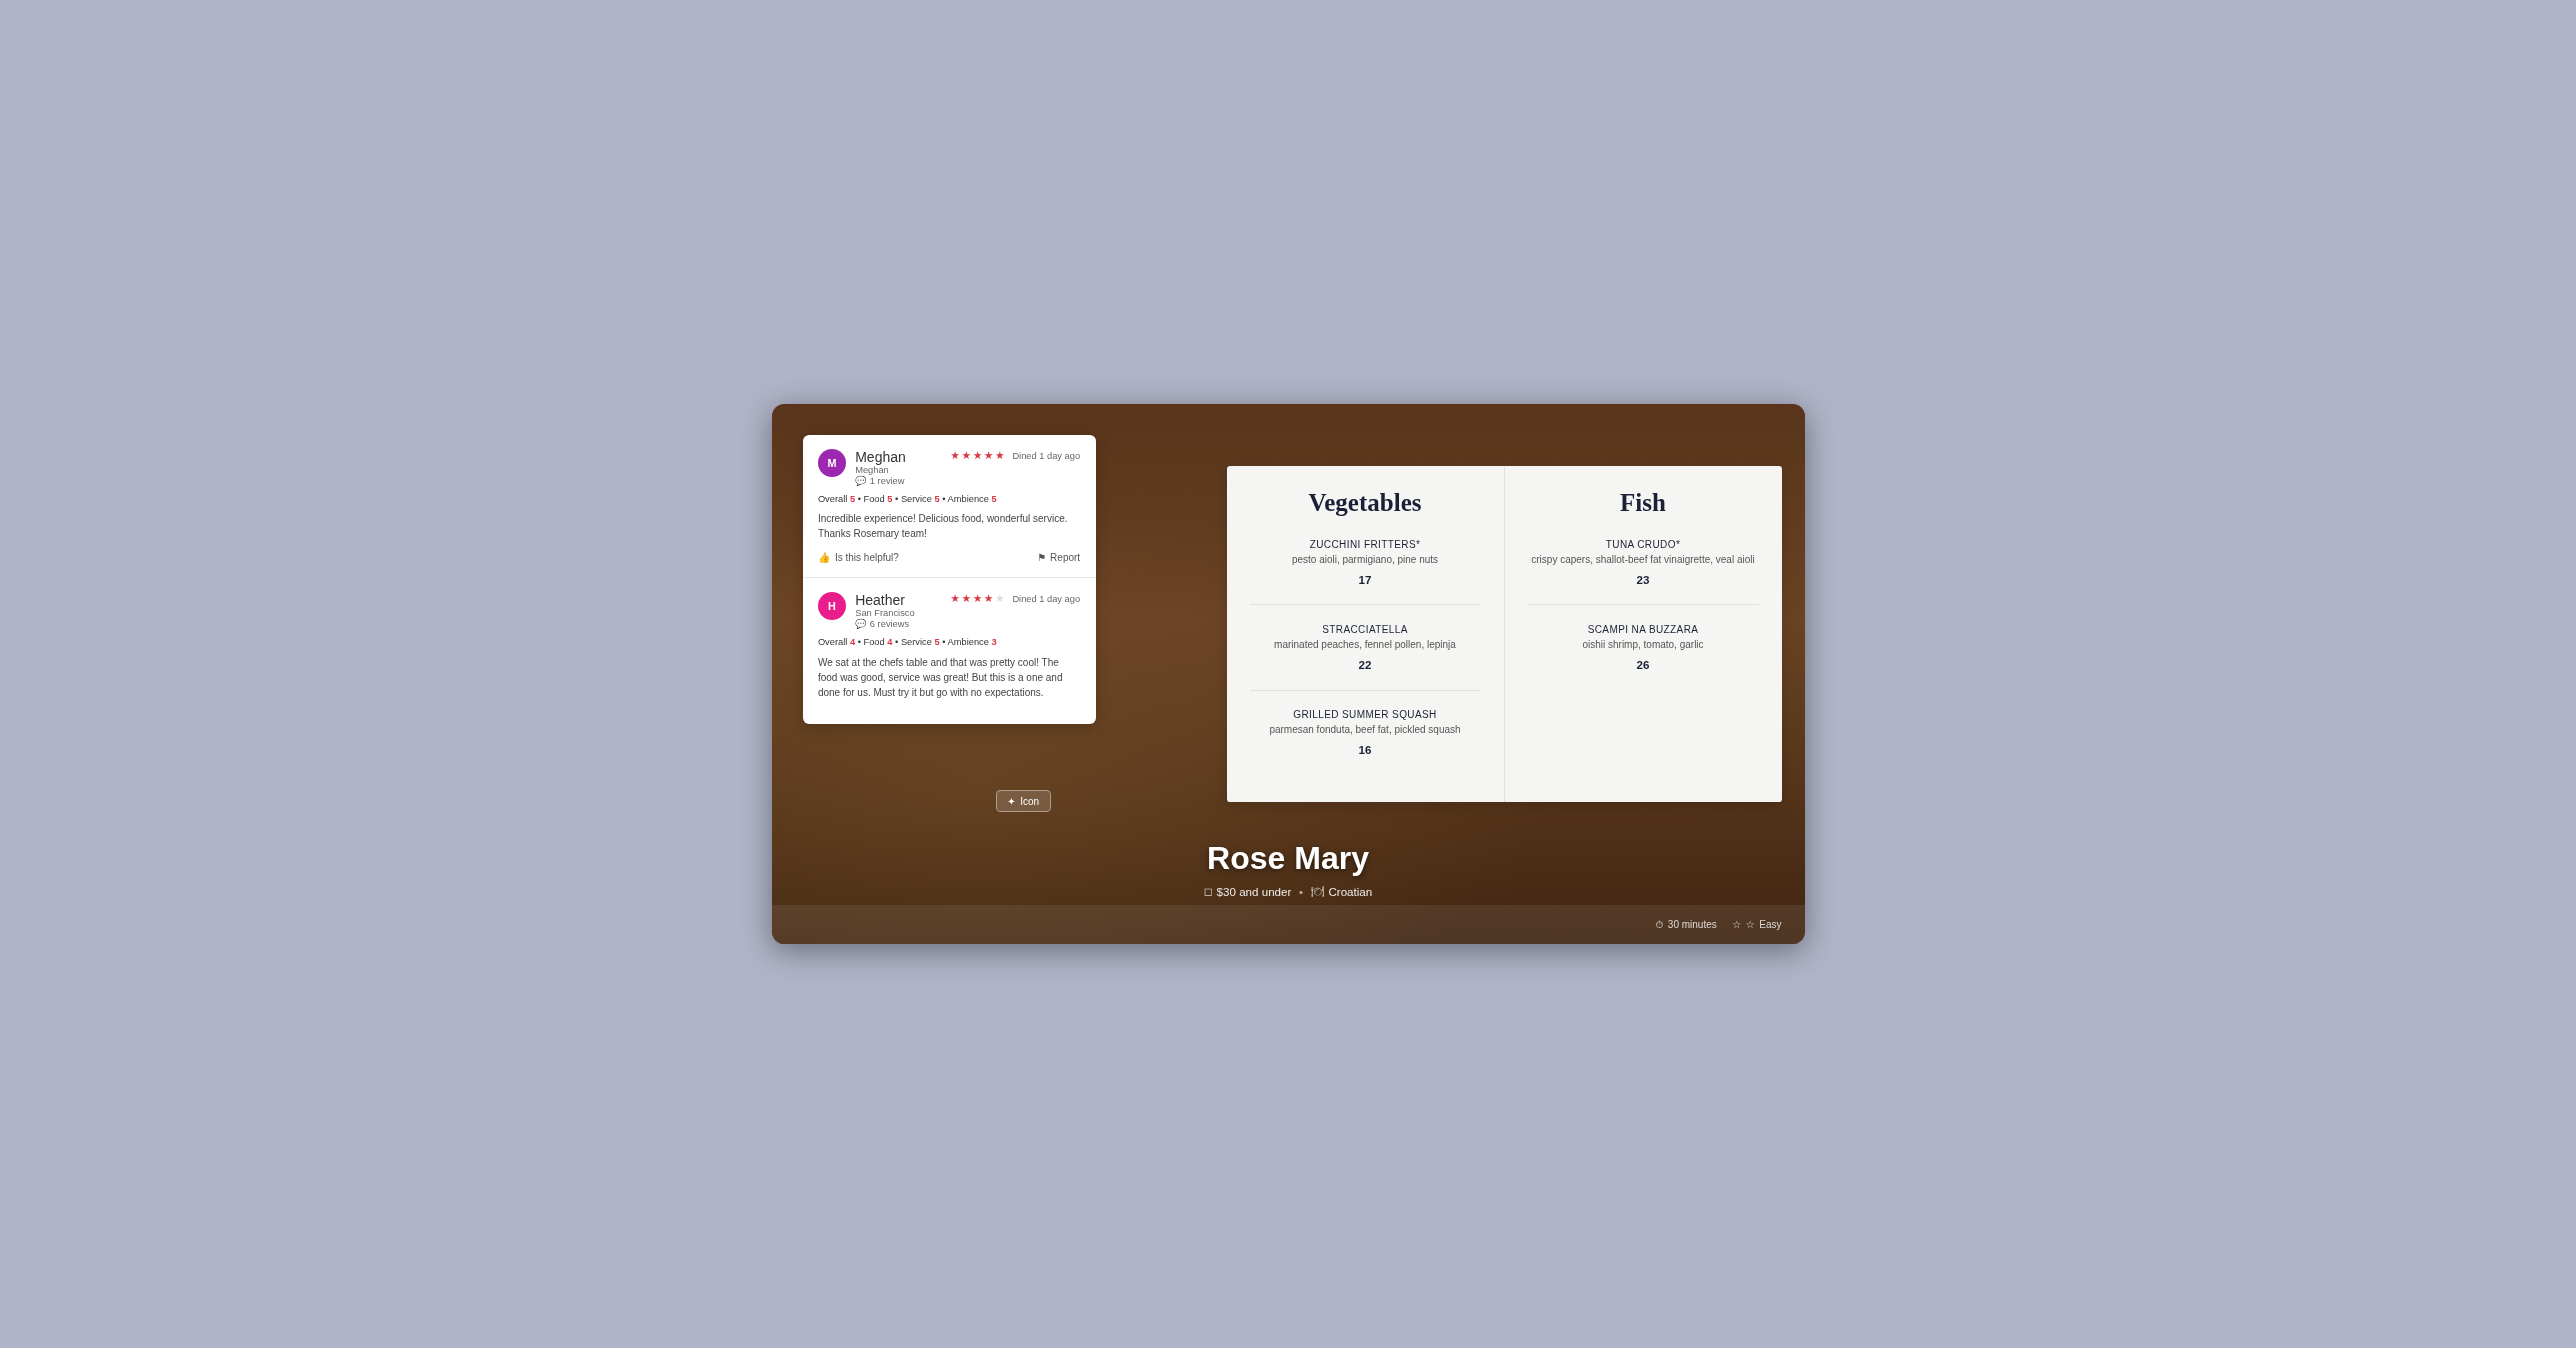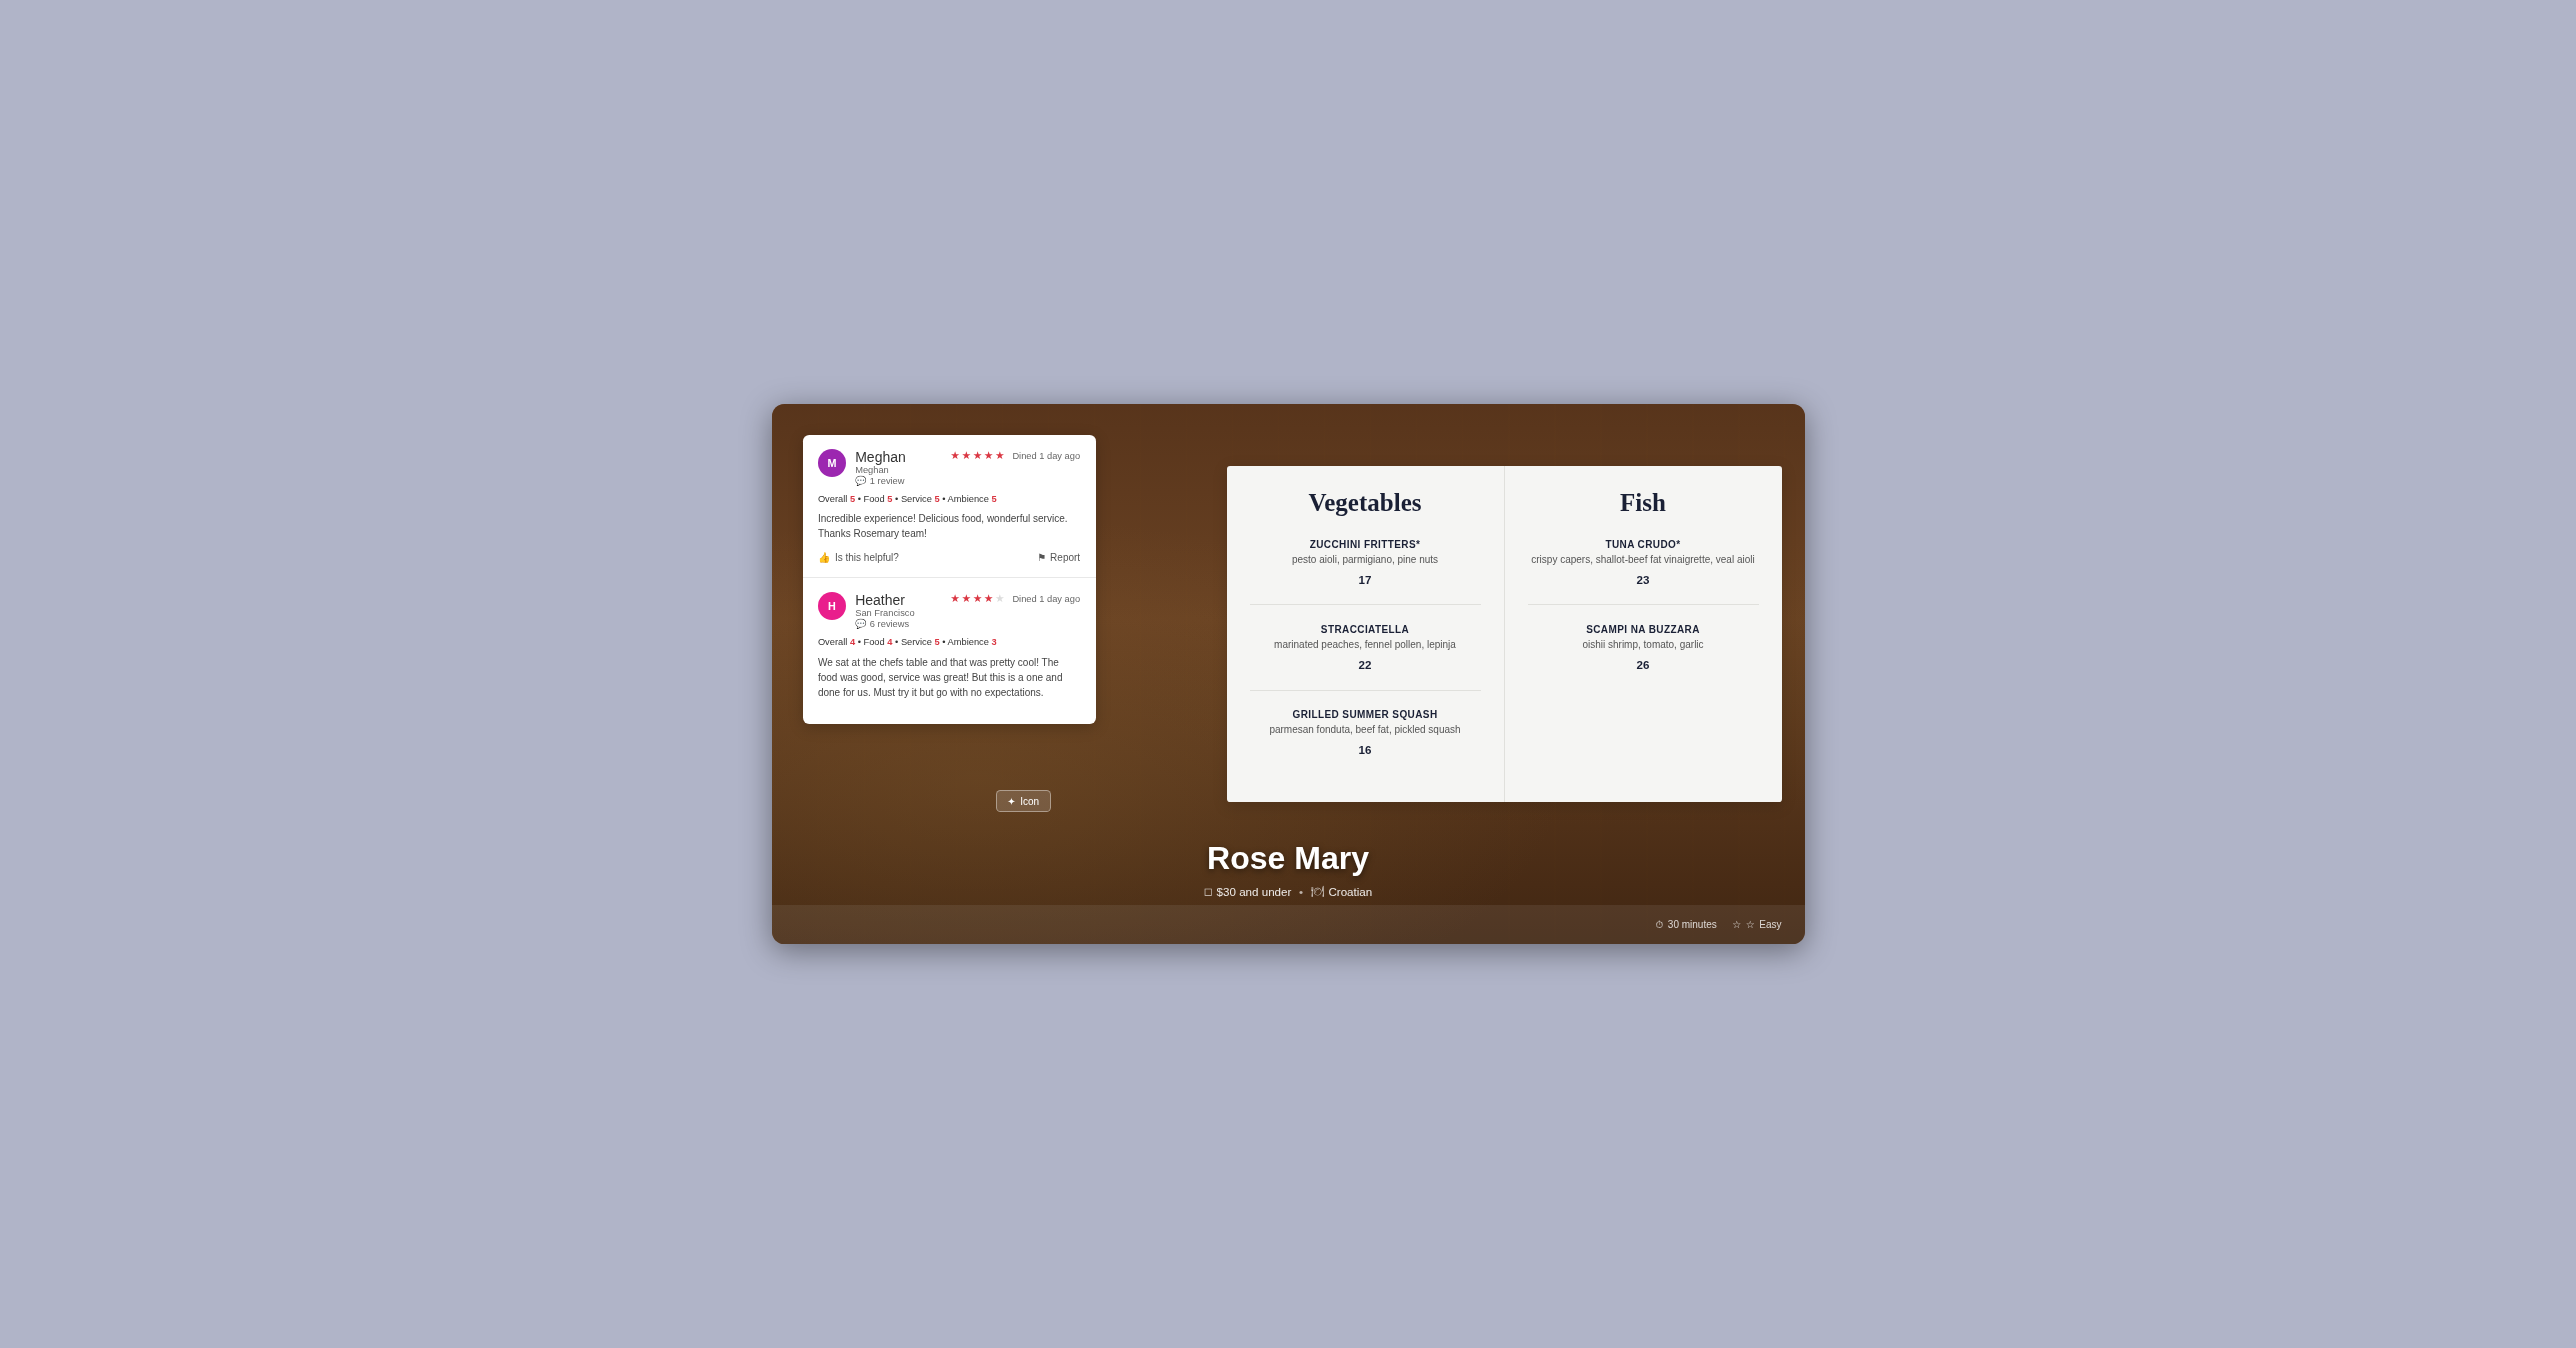--- a/index.html
+++ b/index.html
@@ -270,21 +270,21 @@
       margin-bottom: 18.5px;
       padding-bottom: 18.5px;
       border-bottom: 0.8px solid #e0e0dc;
     }
     .menu-item:last-child {
       border-bottom: none;
       margin-bottom: 0;
     }
     .menu-item-name {
       font-size: 10px;
-      font-weight: 700;
+      font-weight: 400;
       color: #1a2035;
       letter-spacing: 0.4px;
       text-transform: uppercase;
       margin-bottom: 3.1px;
     }
     .menu-item-desc {
       font-size: 10px;
       color: #555;
       margin-bottom: 6.2px;
       line-height: 1.4;

